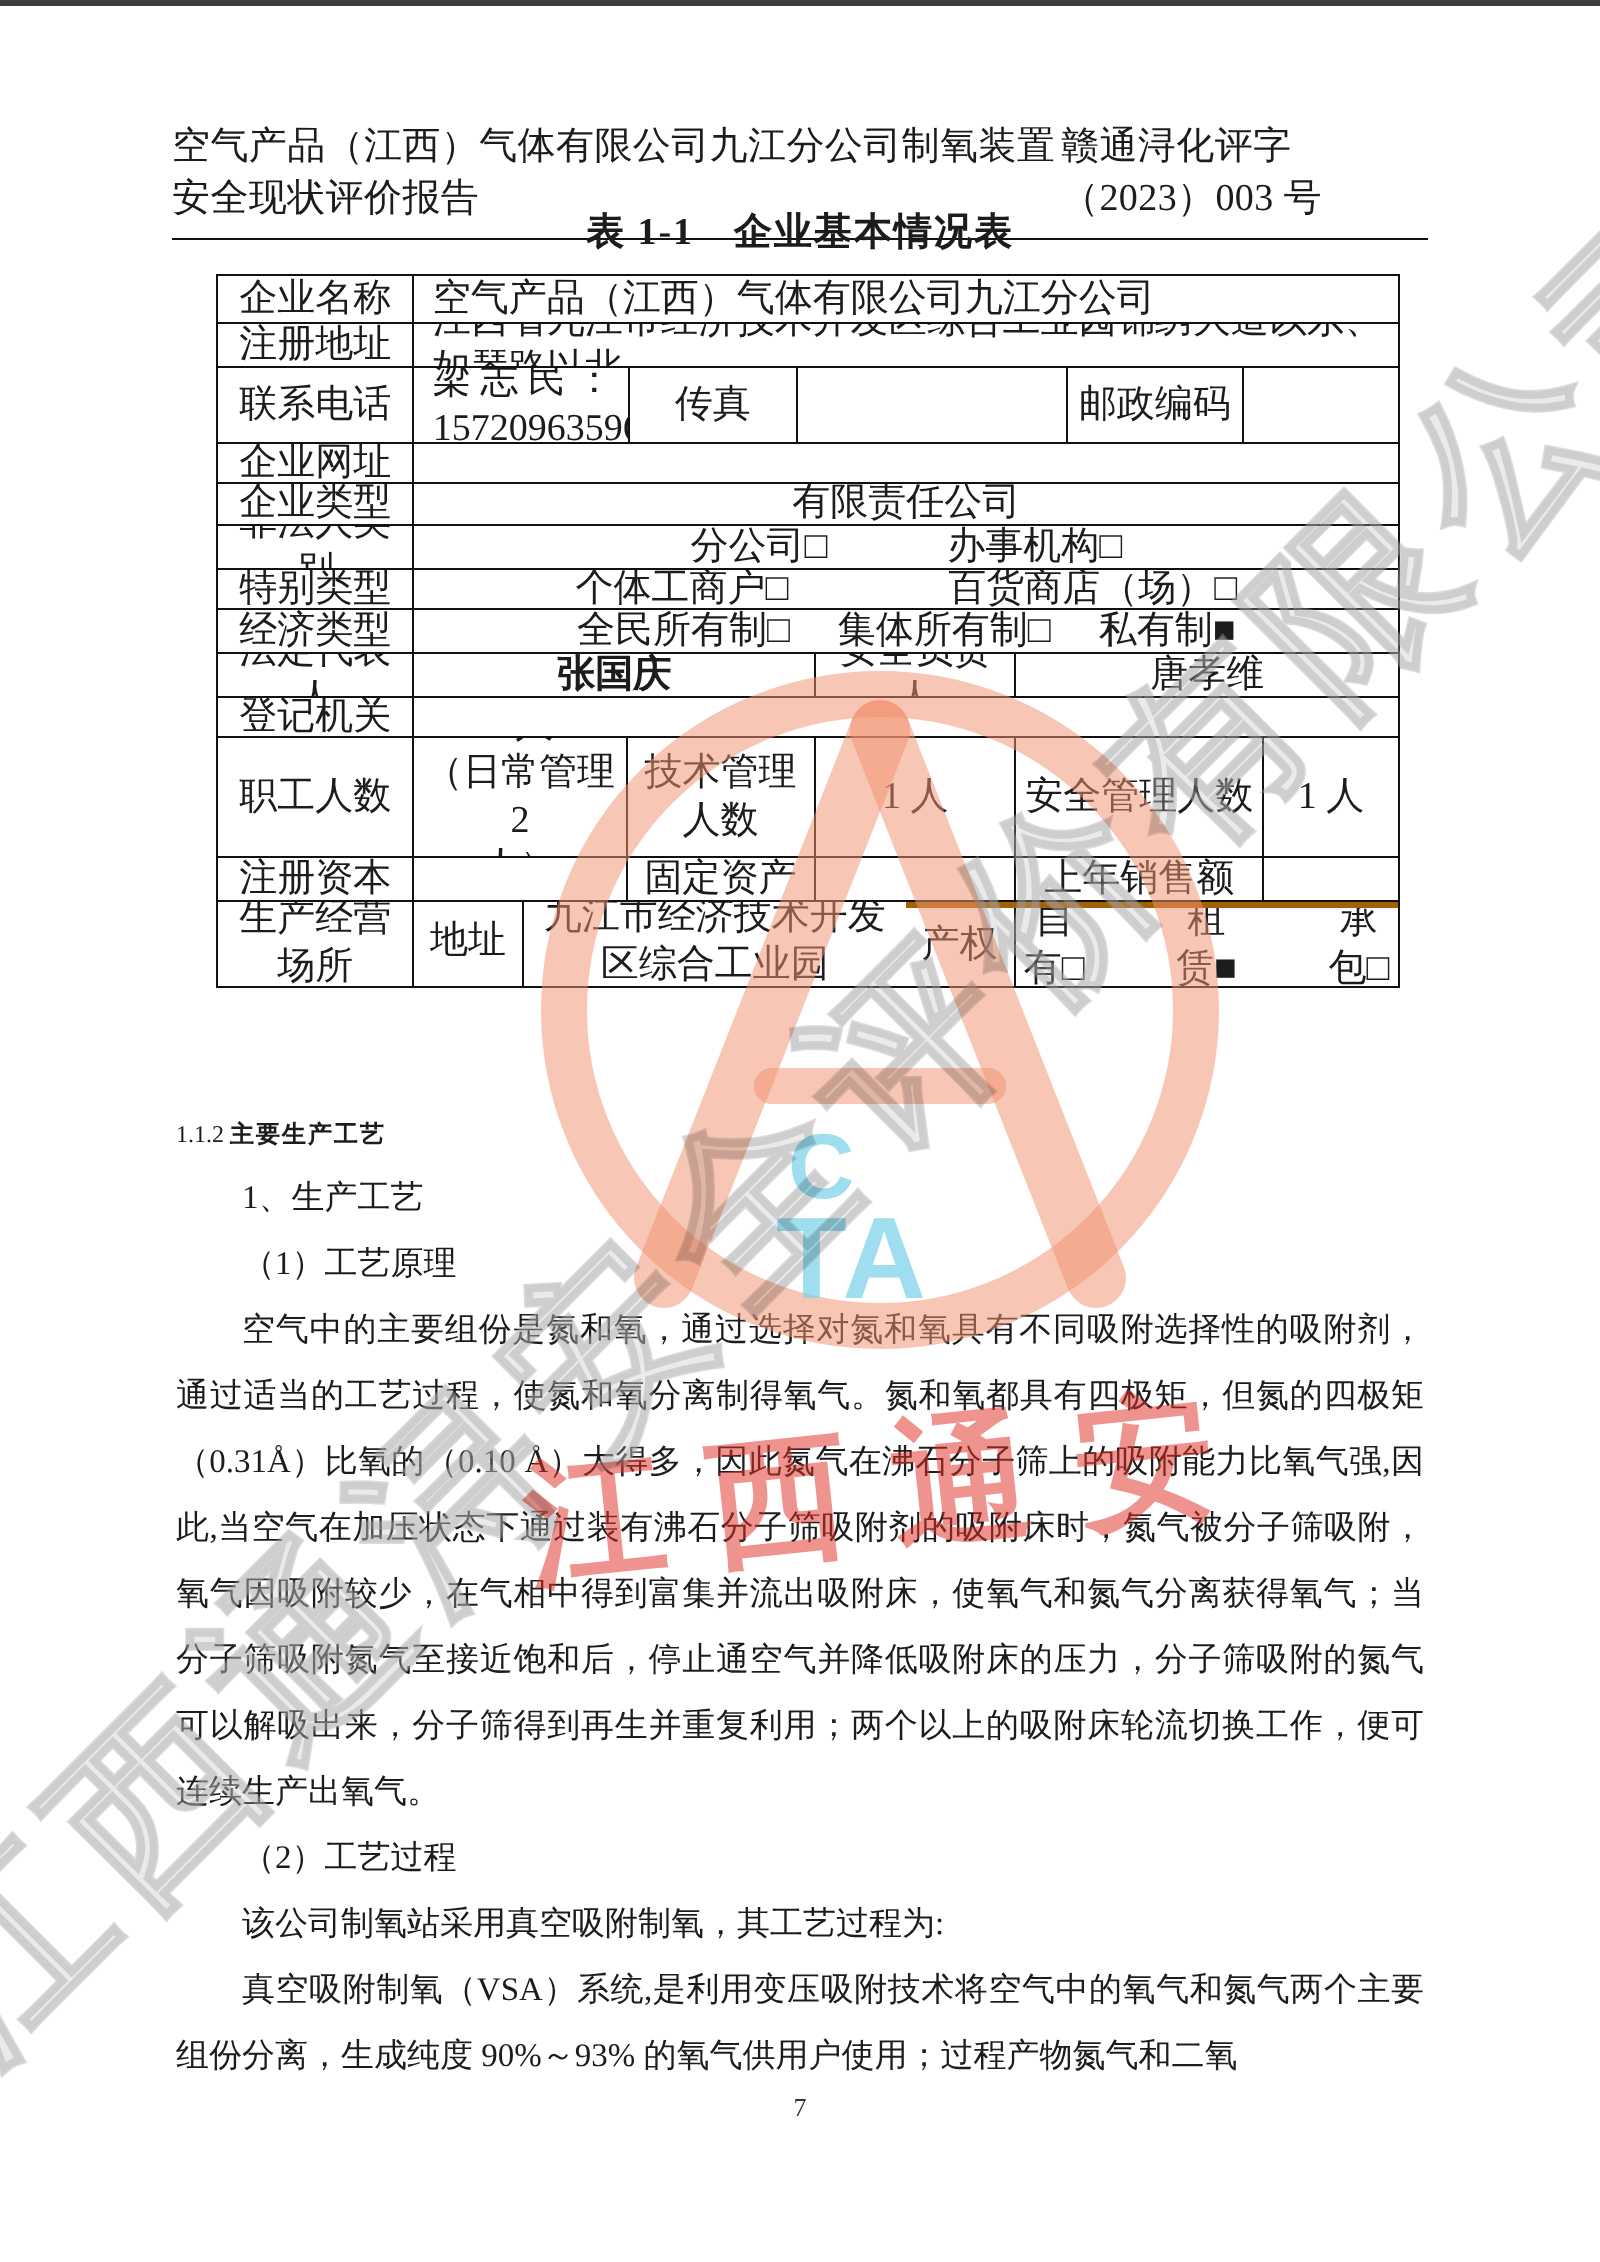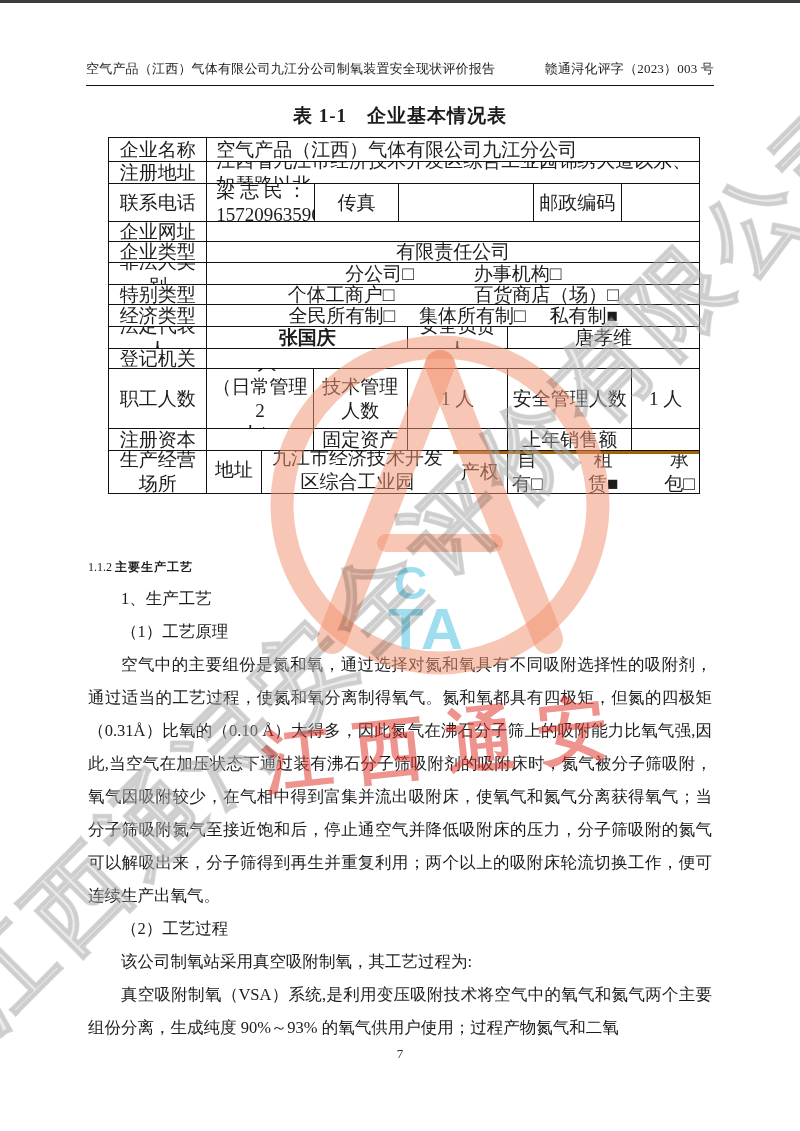--- a/index.html
+++ b/index.html
@@ -7,22 +7,22 @@
   .page {
     position:relative; width:800px; height:1131px; margin:0 auto;
     background:#fff; overflow:hidden;
     font-family:"Liberation Serif", serif; color:#1c1c1c;
   }
   .scan-edge { position:absolute; top:0; left:0; width:100%; height:3px; background:#3d3d3d; }
 
   
   .doc-header {
     position:absolute; top:60px; left:86px; right:86px;
-    display:flex; justify-content:space-between; align-items:flex-end;
-    font-size:13px; padding-bottom:7px; border-bottom:1.8px solid #111;
+    display:flex; justify-content:flex-end; align-items:flex-end;
+    font-size:19px; padding-bottom:7px; border-bottom:1.8px solid #111;
     letter-spacing:0.2px;
   }
   .doc-title {
     position:absolute; top:103px; left:0; width:100%;
     text-align:center; font-size:19px; font-weight:bold; letter-spacing:1px;
   }
 
   
   .tbl {
     position:absolute; top:137px; left:108px; width:592px;

